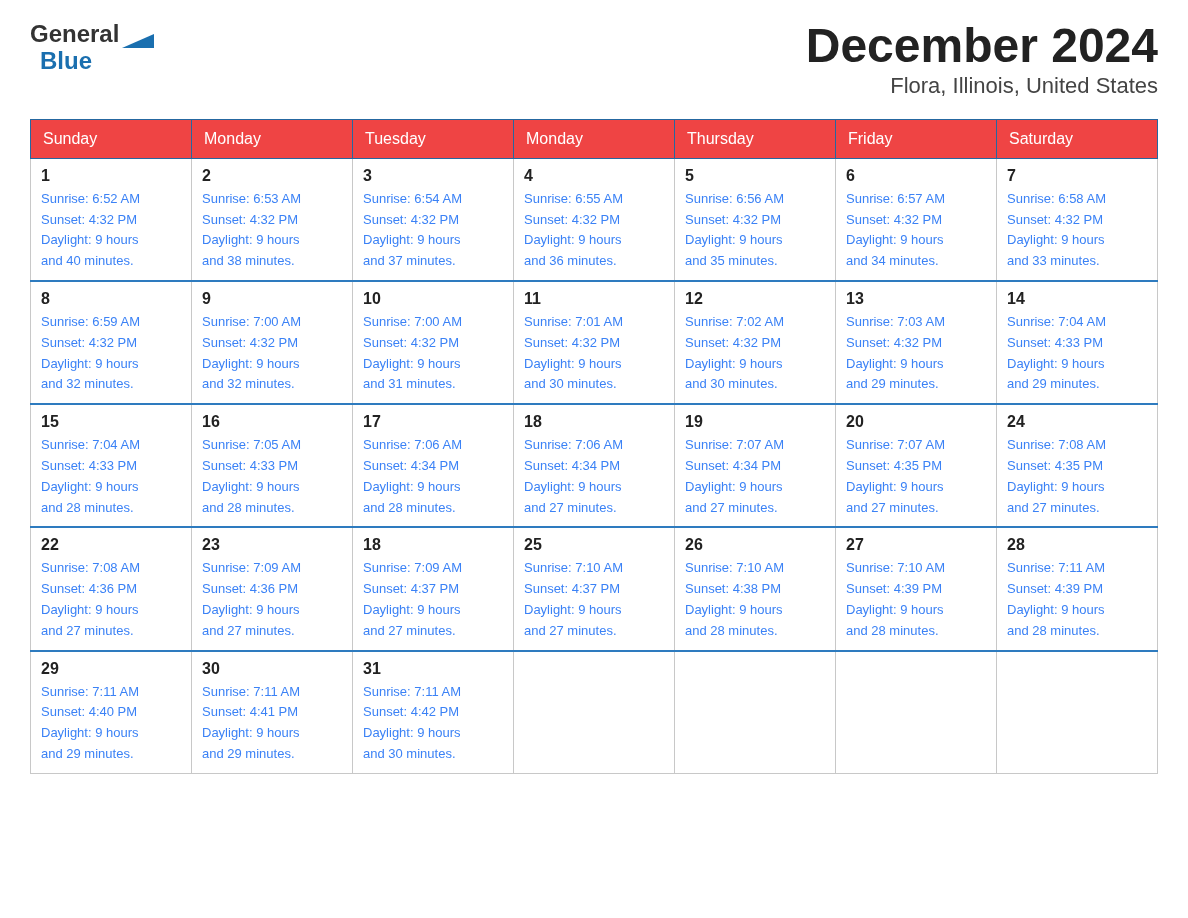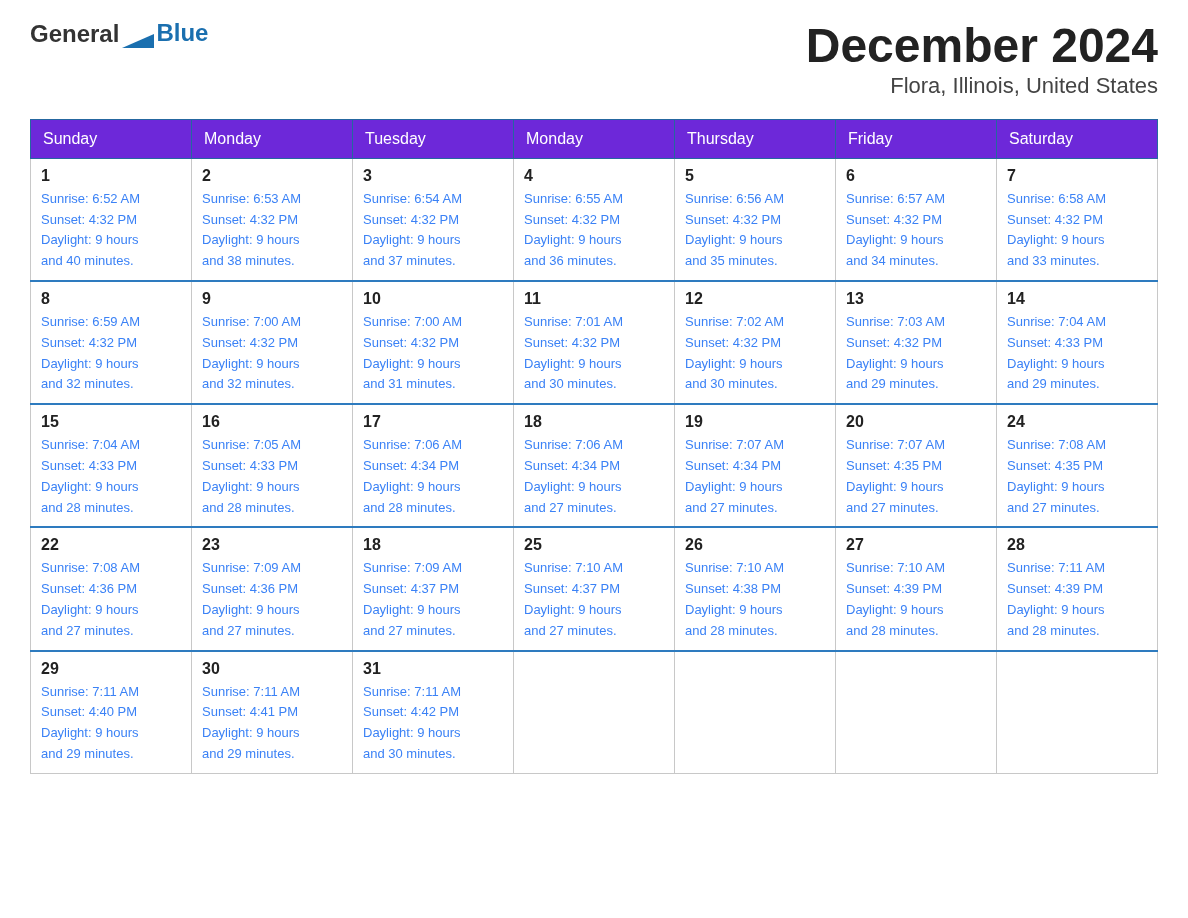--- a/index.html
+++ b/index.html
@@ -35,21 +35,21 @@
     .location-title {
       font-size: 22px;
       color: #444;
     }
     .calendar {
       width: 100%;
       border-collapse: collapse;
       border: 1px solid #b0b0b0;
     }
     .calendar th {
-      background-color: #6d28d9;
+      background-color: #ef4444;
       color: #fff;
       padding: 10px 12px;
       font-size: 16px;
       font-weight: normal;
       text-align: left;
       border: 1px solid #2567a0;
     }
     .calendar td {
       vertical-align: top;
       padding: 8px 10px;
@@ -77,28 +77,28 @@
     }
     .row-top-border td {
       border-top: 2px solid #2e7bbf;
     }
   </style>
 </head>
 <body>
 
 <div class="header">
   <div class="logo">
-    <div style="display:flex;flex-direction:row;line-height:1.1;">
+    <div style="display:flex;flex-direction:column;line-height:1.1;">
       <div style="display:flex;align-items:center;">
         <span style="font-size:24px;font-weight:bold;color:#333;">General</span>
         <svg width="32" height="28" viewBox="0 0 32 28" style="margin-left:3px;">
           <polygon points="0,28 32,14 32,28" fill="#1a6faf"></polygon>
         </svg>
       </div>
-      <span style="font-size:24px;font-weight:bold;color:#1a6faf;margin-left:2px;">Blue</span>
+      <span style="font-size:24px;font-weight:bold;color:#1a6faf;margin-left:10px;">Blue</span>
     </div>
   </div>
   <div class="title-block">
     <div class="month-title">December 2024</div>
     <div class="location-title">Flora, Illinois, United States</div>
   </div>
 </div>
 
 <table class="calendar">
   <thead>

